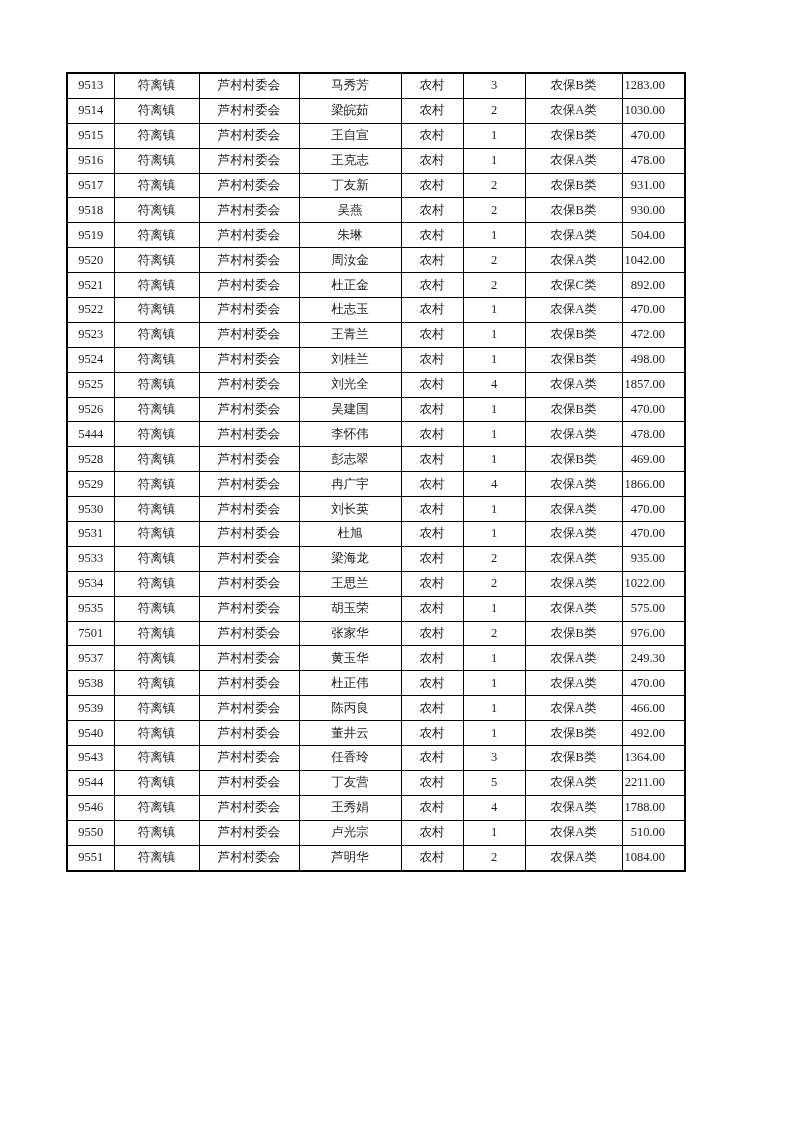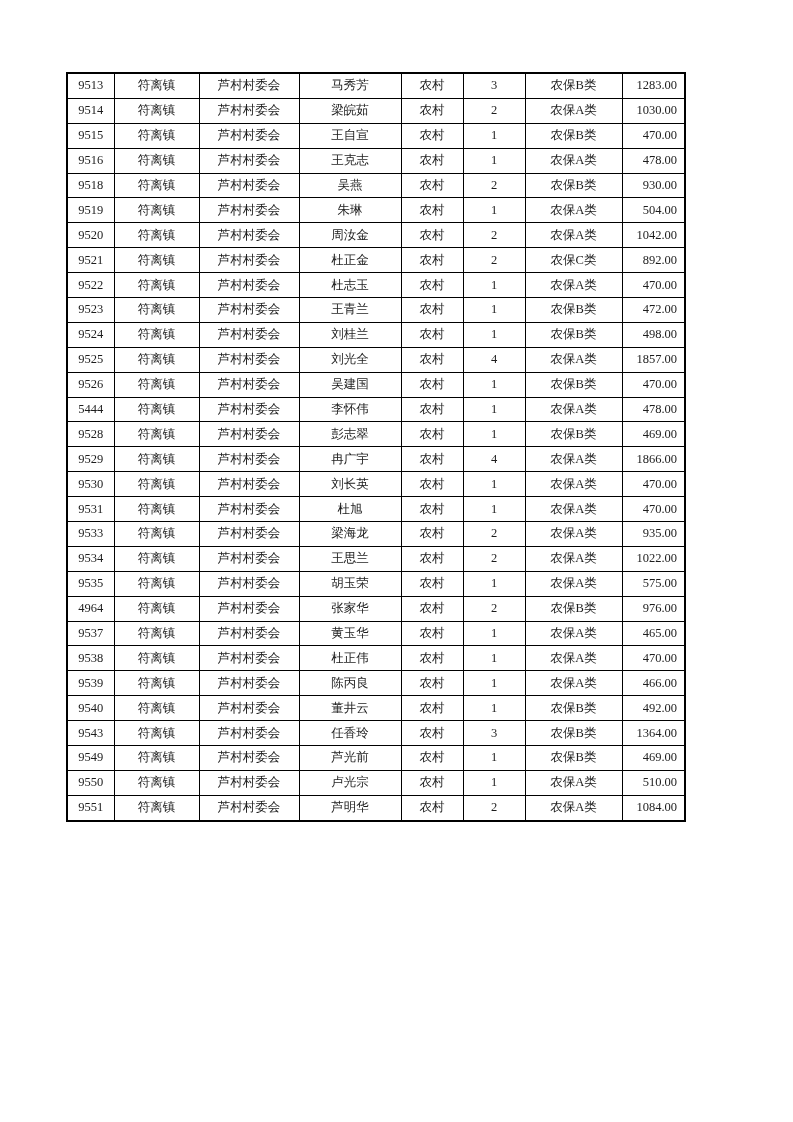--- a/index.html
+++ b/index.html
@@ -44,21 +44,21 @@
   col.c2 { width: 85px; }
   col.c3 { width: 100px; }
   col.c4 { width: 102px; }
   col.c5 { width: 62px; }
   col.c6 { width: 62px; }
   col.c7 { width: 97px; }
   col.c8 { width: 63px; }
   
   table.roster td:last-child {
     text-align: right;
-    padding-right: 7px;
+    padding-right: 19px;
   }
 </style>
 </head>
 <body>
 
 <div class="page">
   <table class="roster">
     <colgroup>
       <col class="c1">
         <col class="c2">
@@ -104,20 +104,30 @@
           <td>9516</td>
           <td>符离镇</td>
           <td>芦村村委会</td>
           <td>王克志</td>
           <td>农村</td>
           <td>1</td>
           <td>农保A类</td>
           <td>478.00</td>
         </tr>
         <tr>
+          <td>9517</td>
+          <td>符离镇</td>
+          <td>芦村村委会</td>
+          <td>丁友新</td>
+          <td>农村</td>
+          <td>2</td>
+          <td>农保B类</td>
+          <td>931.00</td>
+        </tr>
+        <tr>
           <td>9518</td>
           <td>符离镇</td>
           <td>芦村村委会</td>
           <td>吴燕</td>
           <td>农村</td>
           <td>2</td>
           <td>农保B类</td>
           <td>930.00</td>
         </tr>
         <tr>
@@ -274,38 +284,38 @@
           <td>9535</td>
           <td>符离镇</td>
           <td>芦村村委会</td>
           <td>胡玉荣</td>
           <td>农村</td>
           <td>1</td>
           <td>农保A类</td>
           <td>575.00</td>
         </tr>
         <tr>
-          <td>4964</td>
+          <td>7501</td>
           <td>符离镇</td>
           <td>芦村村委会</td>
           <td>张家华</td>
           <td>农村</td>
           <td>2</td>
           <td>农保B类</td>
           <td>976.00</td>
         </tr>
         <tr>
           <td>9537</td>
           <td>符离镇</td>
           <td>芦村村委会</td>
           <td>黄玉华</td>
           <td>农村</td>
           <td>1</td>
           <td>农保A类</td>
-          <td>465.00</td>
+          <td>249.30</td>
         </tr>
         <tr>
           <td>9538</td>
           <td>符离镇</td>
           <td>芦村村委会</td>
           <td>杜正伟</td>
           <td>农村</td>
           <td>1</td>
           <td>农保A类</td>
           <td>470.00</td>
@@ -334,28 +344,38 @@
           <td>9543</td>
           <td>符离镇</td>
           <td>芦村村委会</td>
           <td>任香玲</td>
           <td>农村</td>
           <td>3</td>
           <td>农保B类</td>
           <td>1364.00</td>
         </tr>
         <tr>
-          <td>9549</td>
-          <td>符离镇</td>
-          <td>芦村村委会</td>
-          <td>芦光前</td>
-          <td>农村</td>
-          <td>1</td>
-          <td>农保B类</td>
-          <td>469.00</td>
+          <td>9544</td>
+          <td>符离镇</td>
+          <td>芦村村委会</td>
+          <td>丁友营</td>
+          <td>农村</td>
+          <td>5</td>
+          <td>农保A类</td>
+          <td>2211.00</td>
+        </tr>
+        <tr>
+          <td>9546</td>
+          <td>符离镇</td>
+          <td>芦村村委会</td>
+          <td>王秀娟</td>
+          <td>农村</td>
+          <td>4</td>
+          <td>农保A类</td>
+          <td>1788.00</td>
         </tr>
         <tr>
           <td>9550</td>
           <td>符离镇</td>
           <td>芦村村委会</td>
           <td>卢光宗</td>
           <td>农村</td>
           <td>1</td>
           <td>农保A类</td>
           <td>510.00</td>

